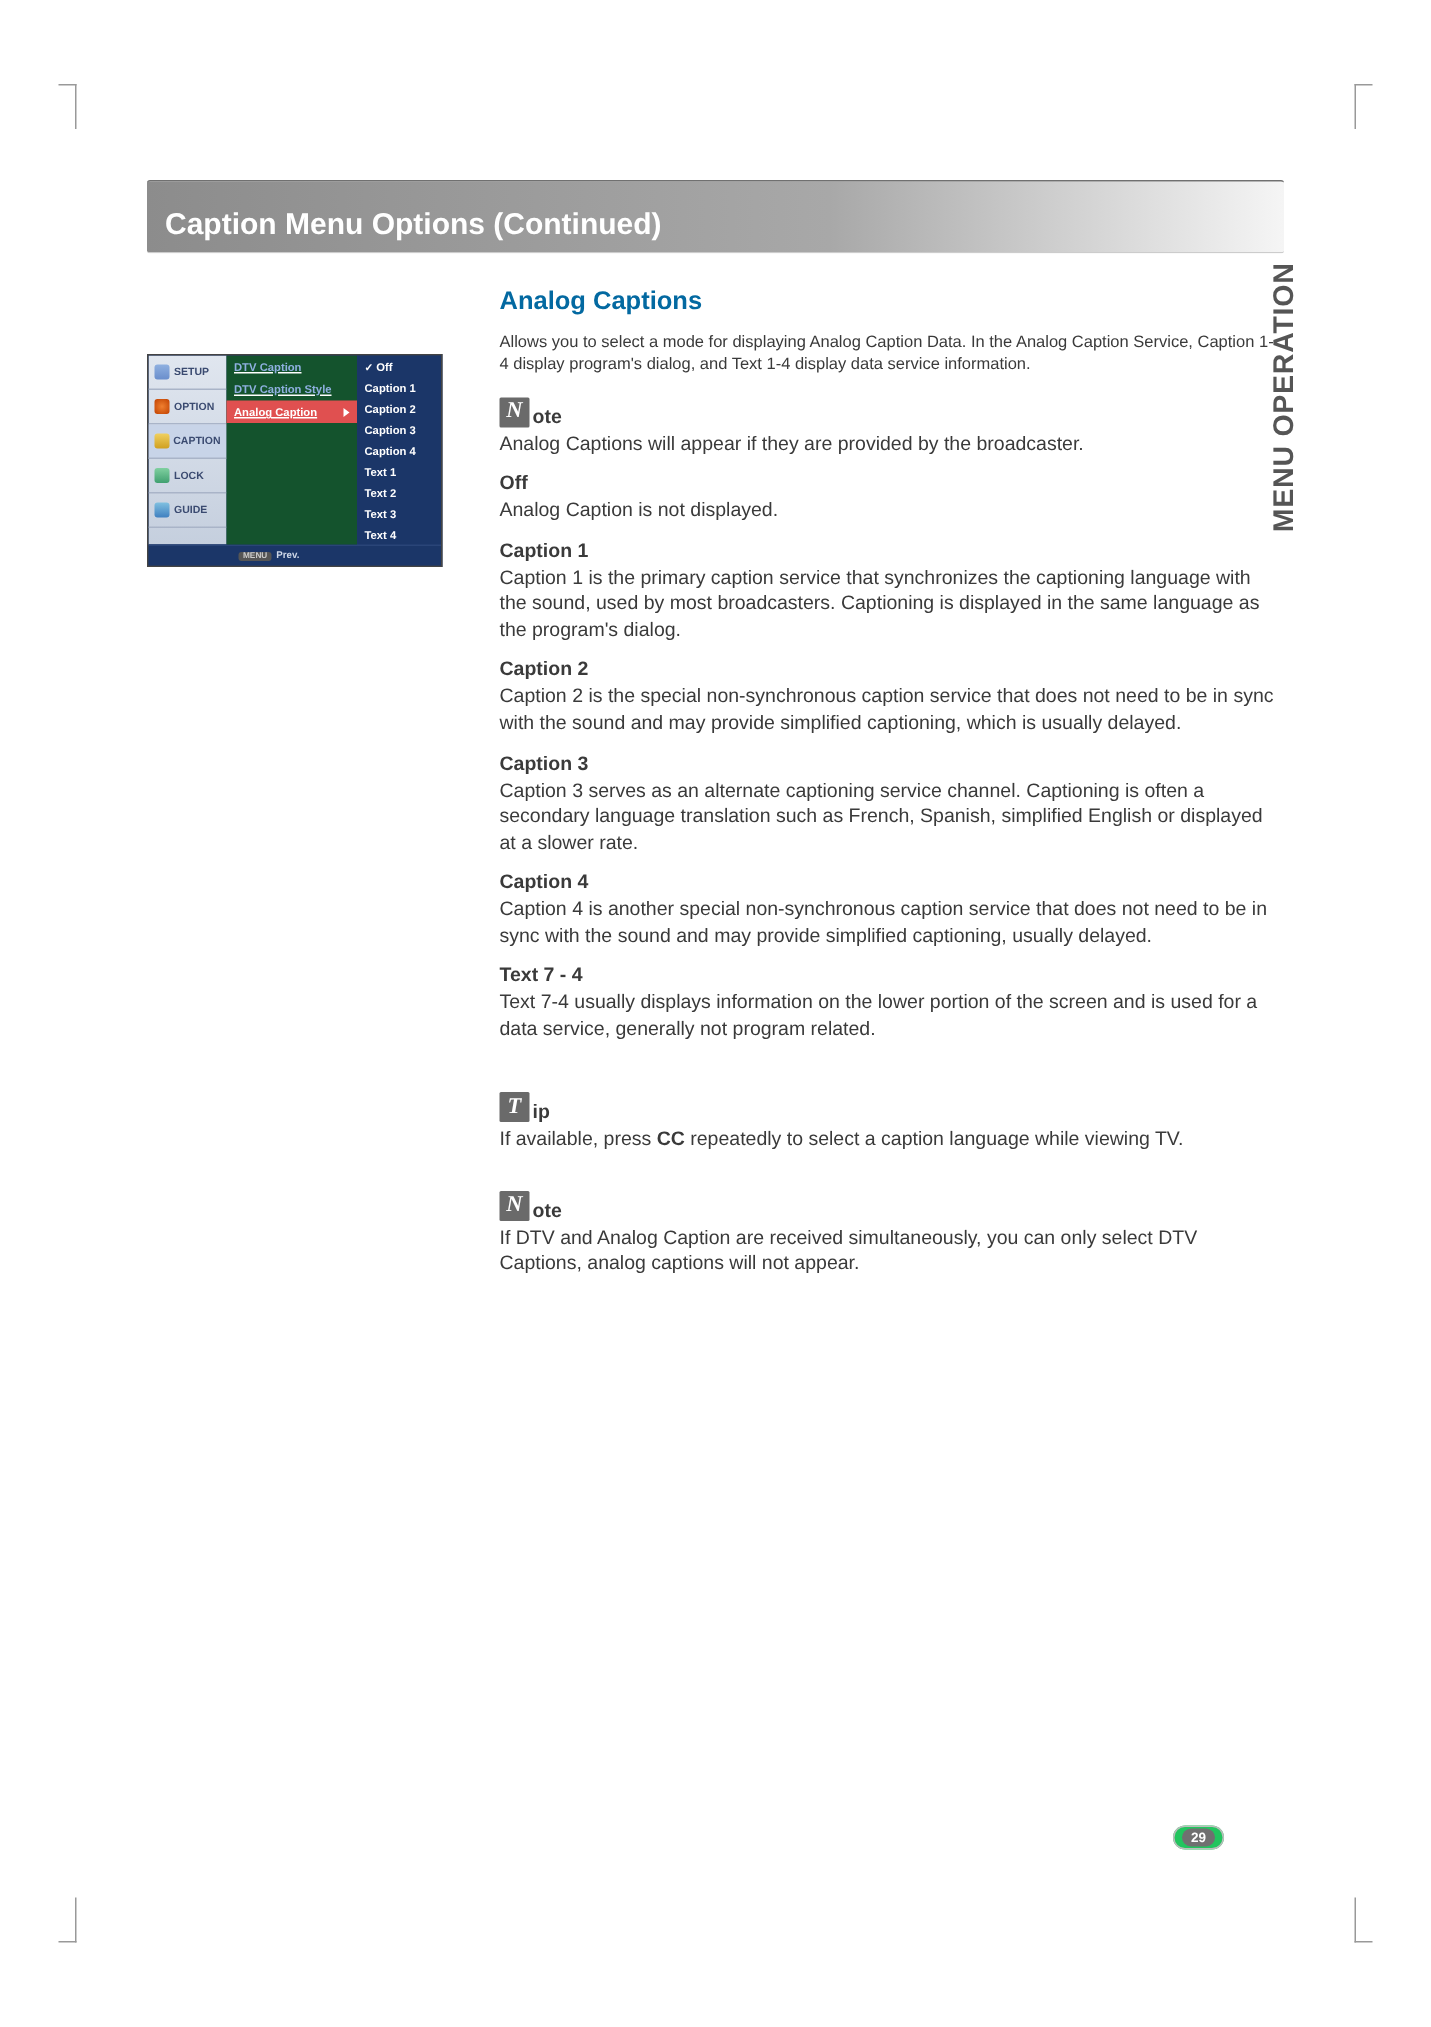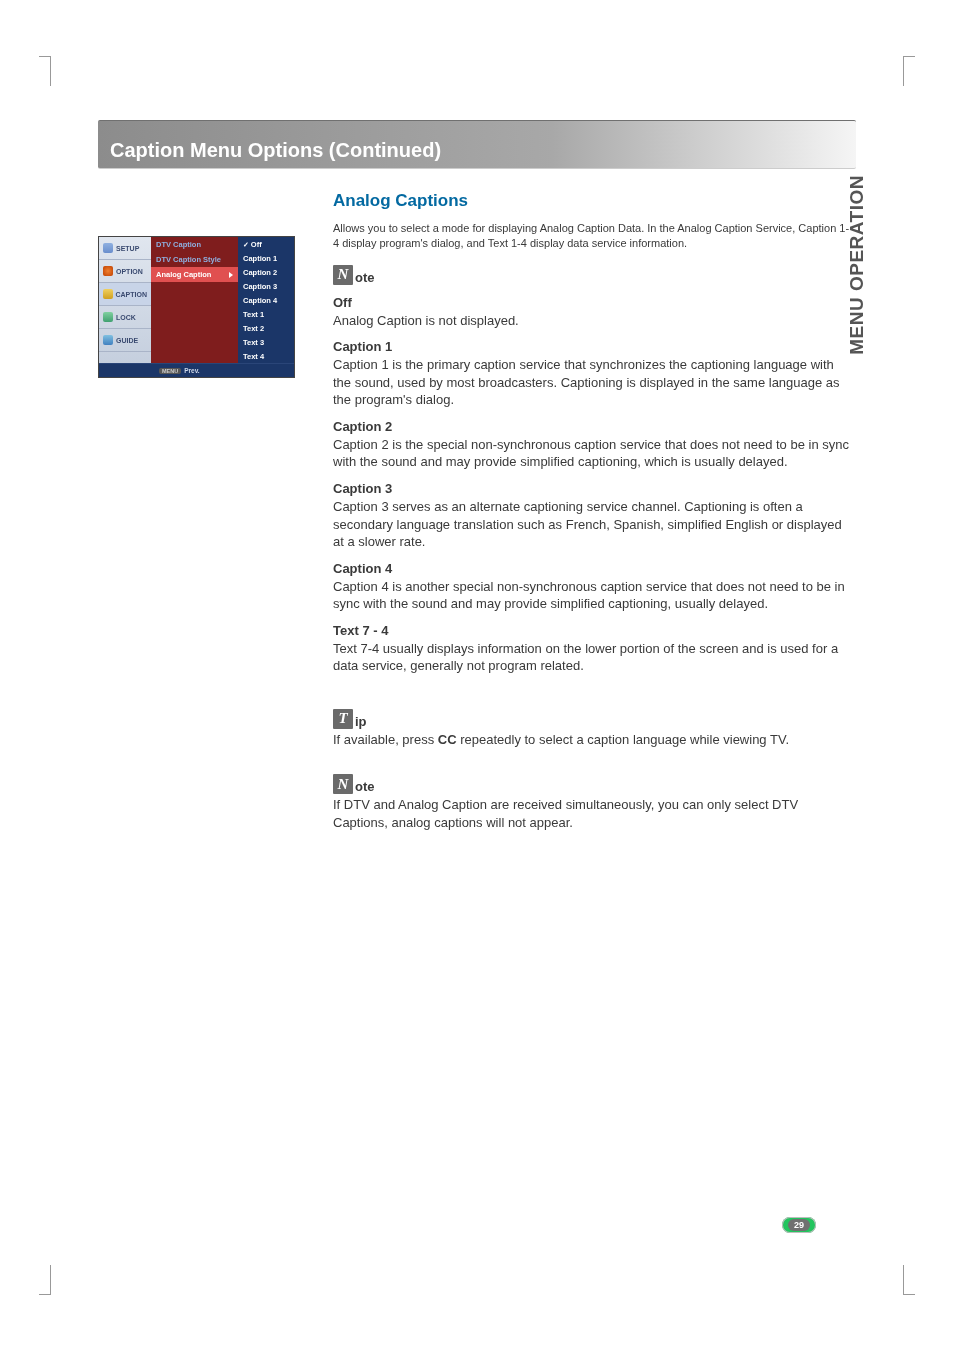--- a/index.html
+++ b/index.html
@@ -99,22 +99,23 @@
     display: inline-block;
   }
   .ic-setup{background:linear-gradient(#8fb0e0,#6a8ecc);}
   .ic-option{background:radial-gradient(#f08030,#c04000);}
   .ic-caption{background:linear-gradient(#f0d060,#d0a020);}
   .ic-lock{background:linear-gradient(#80d0a0,#40a070);}
   .ic-guide{background:linear-gradient(#80c0e0,#4080c0);}
 
   .osd-mid {
     flex: 1;
-    background: #7f1d1d;
+    background: #14532d;
     position: relative;
+    text-decoration: underline;
   }
   .osd-mid .row {
     color: #8fb0e0;
     font-size: 7.5px;
     padding: 3px 5px;
   }
   .osd-mid .row.sel {
     background: #e05050;
     color: #fff;
     display:flex;
@@ -317,20 +318,21 @@
     </div>
 
     <div class="right-col">
       <div class="h-magenta">Analog Captions</div>
       <p class="body-text">Allows you to select a mode for displaying Analog Caption Data. In the Analog Caption Service, Caption 1-4 display program's dialog, and Text 1-4 display data service information.</p>
 
       <div class="callout">
         <span class="glyph">N</span>
           <span>ote</span>
       </div>
+      <p class="def-body">Analog Captions will appear if they are provided by the broadcaster.</p>
 
       <div class="def-head">Off</div>
       <p class="def-body">Analog Caption is not displayed.</p>
 
       <div class="def-head">Caption 1</div>
       <p class="def-body">Caption 1 is the primary caption service that synchronizes the captioning language with the sound, used by most broadcasters.  Captioning is displayed in the same language as the program's dialog.</p>
 
       <div class="def-head">Caption 2</div>
       <p class="def-body">Caption 2 is the special non-synchronous caption service that does not need to be in sync with the sound and may provide simplified captioning, which is usually delayed.</p>
 

